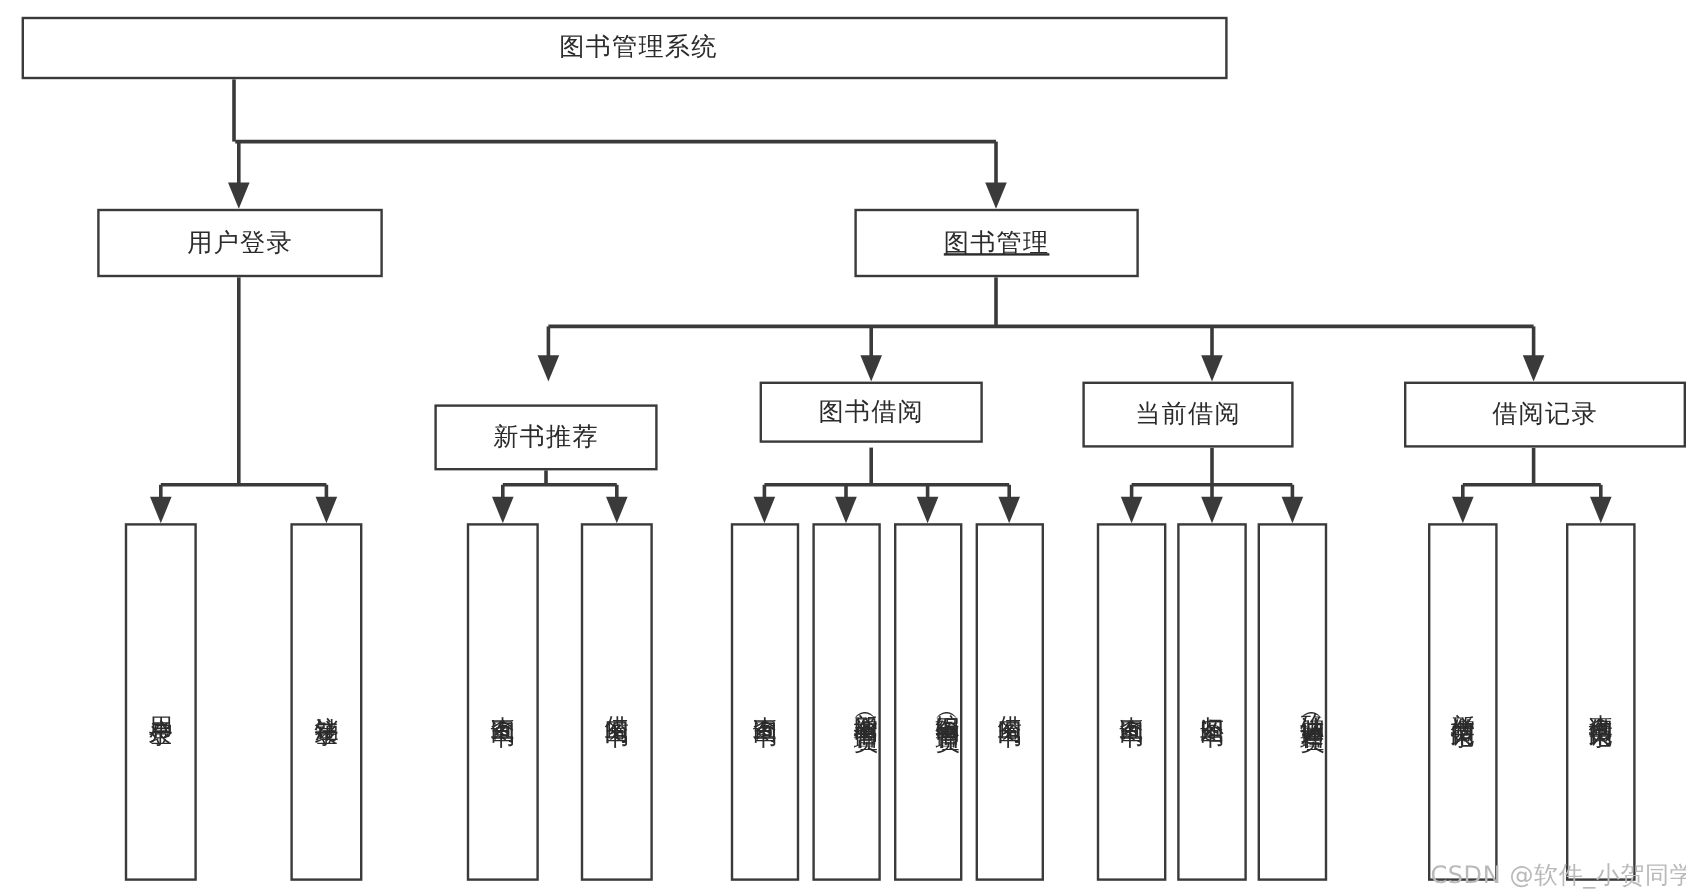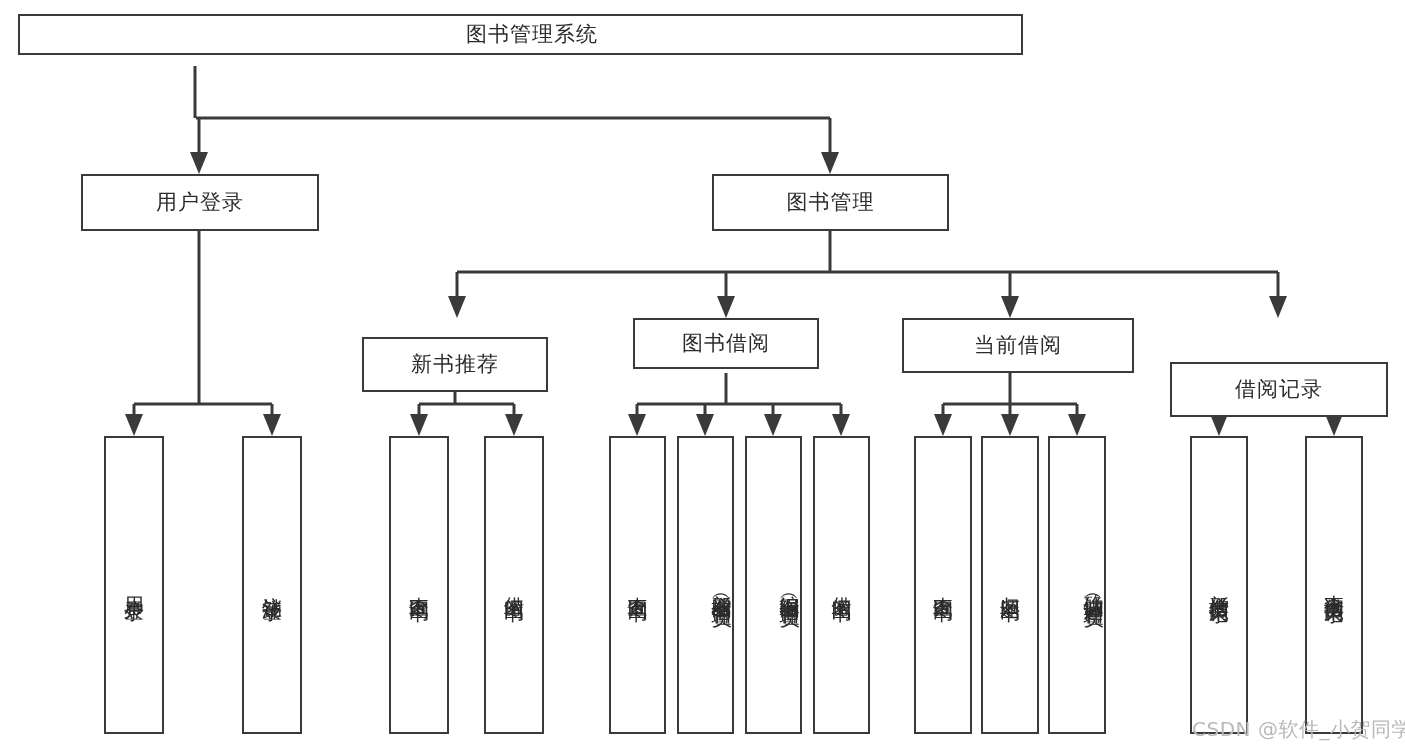--- a/index.html
+++ b/index.html
@@ -116,39 +116,39 @@
       <line x1="1077" y1="404" x2="1077" y2="418" stroke="#3a3a3a" stroke-width="3"></line>
       <polygon points="1068,414 1086,414 1077,436" fill="#3a3a3a"></polygon>
       <line x1="1278" y1="373" x2="1278" y2="404" stroke="#3a3a3a" stroke-width="3"></line>
       <line x1="1219" y1="404" x2="1334" y2="404" stroke="#3a3a3a" stroke-width="3"></line>
       <line x1="1219" y1="404" x2="1219" y2="418" stroke="#3a3a3a" stroke-width="3"></line>
       <polygon points="1210,414 1228,414 1219,436" fill="#3a3a3a"></polygon>
       <line x1="1334" y1="404" x2="1334" y2="418" stroke="#3a3a3a" stroke-width="3"></line>
       <polygon points="1325,414 1343,414 1334,436" fill="#3a3a3a"></polygon>
     </svg>
   <div id="nodes-layer">
-      <div class="node node-h" style="left: 18px; top: 14px; width: 1005px; height: 41px; padding-left: 23px;">
+      <div class="node node-h" style="left: 18px; top: 14px; width: 1005px; height: 52px; padding-left: 23px;">
         <span>图书管理系统</span>
       </div>
       <div class="node node-h" style="left: 81px; top: 174px; width: 238px; height: 57px;">
         <span>用户登录</span>
       </div>
-      <div class="node node-h" style="left: 712px; top: 174px; width: 237px; height: 57px;">
+      <div class="node node-h" style="left: 712px; top: 174px; width: 237px; height: 57px; text-decoration: underline;">
         <span>图书管理</span>
       </div>
       <div class="node node-h" style="left: 362px; top: 337px; width: 186px; height: 55px;">
         <span>新书推荐</span>
       </div>
       <div class="node node-h" style="left: 633px; top: 318px; width: 186px; height: 51px;">
         <span>图书借阅</span>
       </div>
-      <div class="node node-h" style="left: 902px; top: 318px; width: 232px; height: 55px; text-align: right;">
+      <div class="node node-h" style="left: 902px; top: 318px; width: 176px; height: 55px; text-align: right;">
         <span>当前借阅</span>
       </div>
-      <div class="node node-h" style="left: 1170px; top: 318px; width: 218px; height: 55px; margin-top: 44px;">
+      <div class="node node-h" style="left: 1170px; top: 318px; width: 235px; height: 55px;">
         <span>借阅记录</span>
       </div>
       <div class="node node-v center-v" style="left: 104px; top: 436px; width: 60px; height: 298px;">
         <span>用户登录</span>
       </div>
       <div class="node node-v center-v" style="left: 242px; top: 436px; width: 60px; height: 298px;">
         <span>注销登录</span>
       </div>
       <div class="node node-v center-v" style="left: 389px; top: 436px; width: 60px; height: 298px;">
         <span>查询图书</span>

